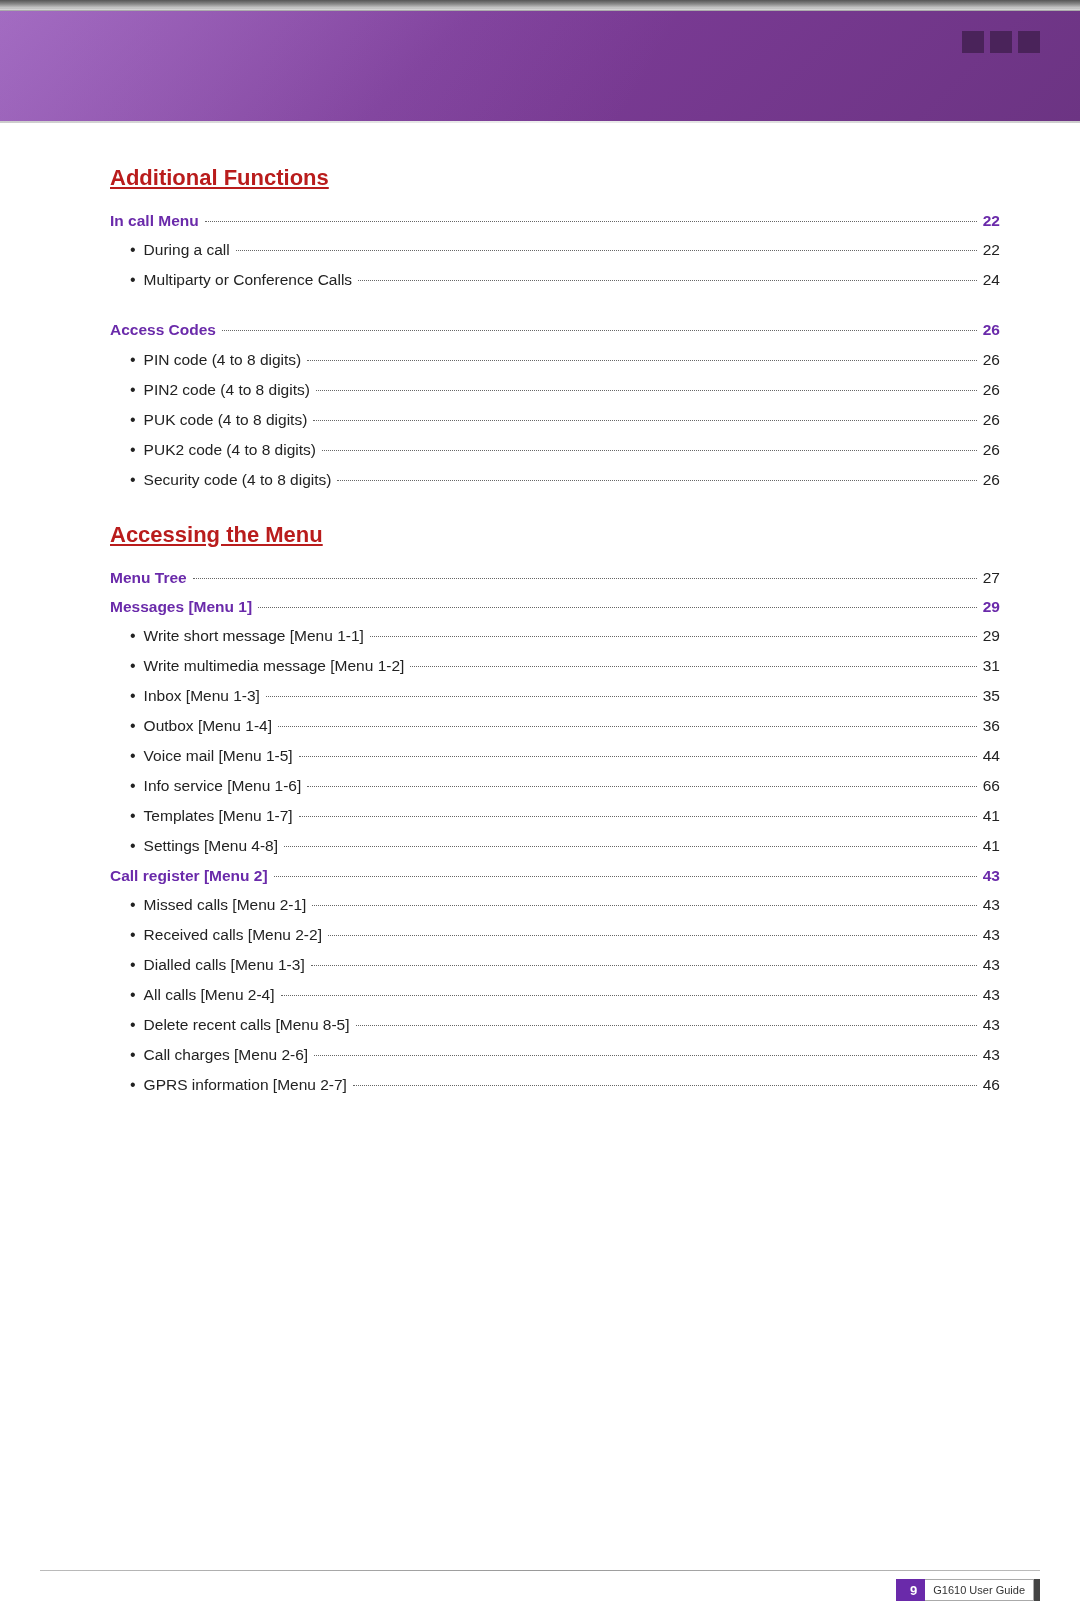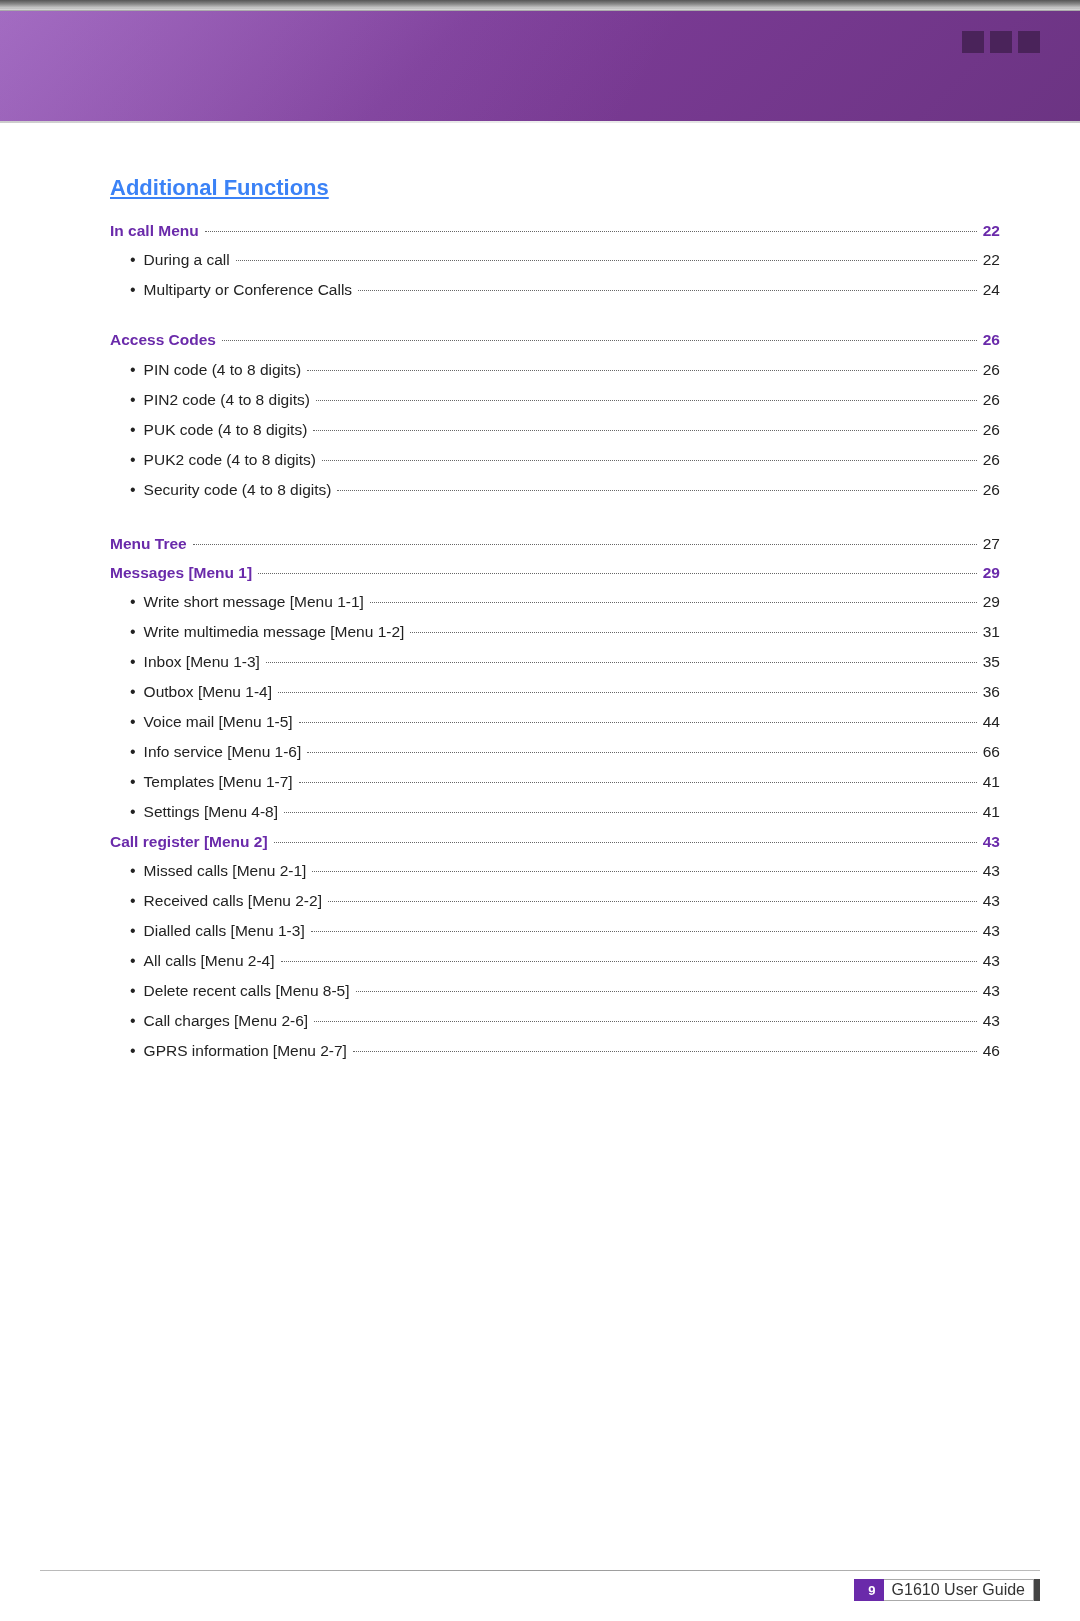--- a/index.html
+++ b/index.html
@@ -71,24 +71,23 @@
 
     
     .content {
       padding: 40px 80px 60px 110px;
     }
 
     
     .section-heading {
       font-size: 22px;
       font-weight: bold;
-      color: #3b82f6;
+      color: #b91c1c;
       text-decoration: underline;
       margin-bottom: 18px;
-      margin-top: 10px;
     }
 
     
     .toc-section {
       margin-bottom: 30px;
     }
 
     .toc-row {
       display: flex;
       align-items: baseline;
@@ -160,21 +159,21 @@
       color: #fff;
       font-size: 13px;
       font-weight: bold;
       padding: 2px 8px;
       height: 22px;
       display: flex;
       align-items: center;
     }
 
     .footer-text {
-      font-size: 16px;
+      font-size: 11px;
       color: #333;
       padding: 2px 8px;
       height: 22px;
       display: flex;
       align-items: center;
       border-top: 1px solid #aaa;
       border-bottom: 1px solid #aaa;
       border-right: 1px solid #aaa;
     }
 
@@ -286,20 +285,21 @@
           <span class="toc-bullet">•</span>
           <span class="toc-label">Security code (4 to 8 digits)</span>
           <span class="toc-dots"></span>
           <span class="toc-page">26</span>
         </div>
       </div>
     </div>
   </div>
 
   <div class="toc-section">
+    <h2 class="section-heading">Accessing the Menu</h2>
 
     <div>
       <div class="toc-row">
         <span class="toc-label purple">Menu Tree</span>
         <span class="toc-dots"></span>
         <span class="toc-page">27</span>
       </div>
     </div>
 
     <div>

